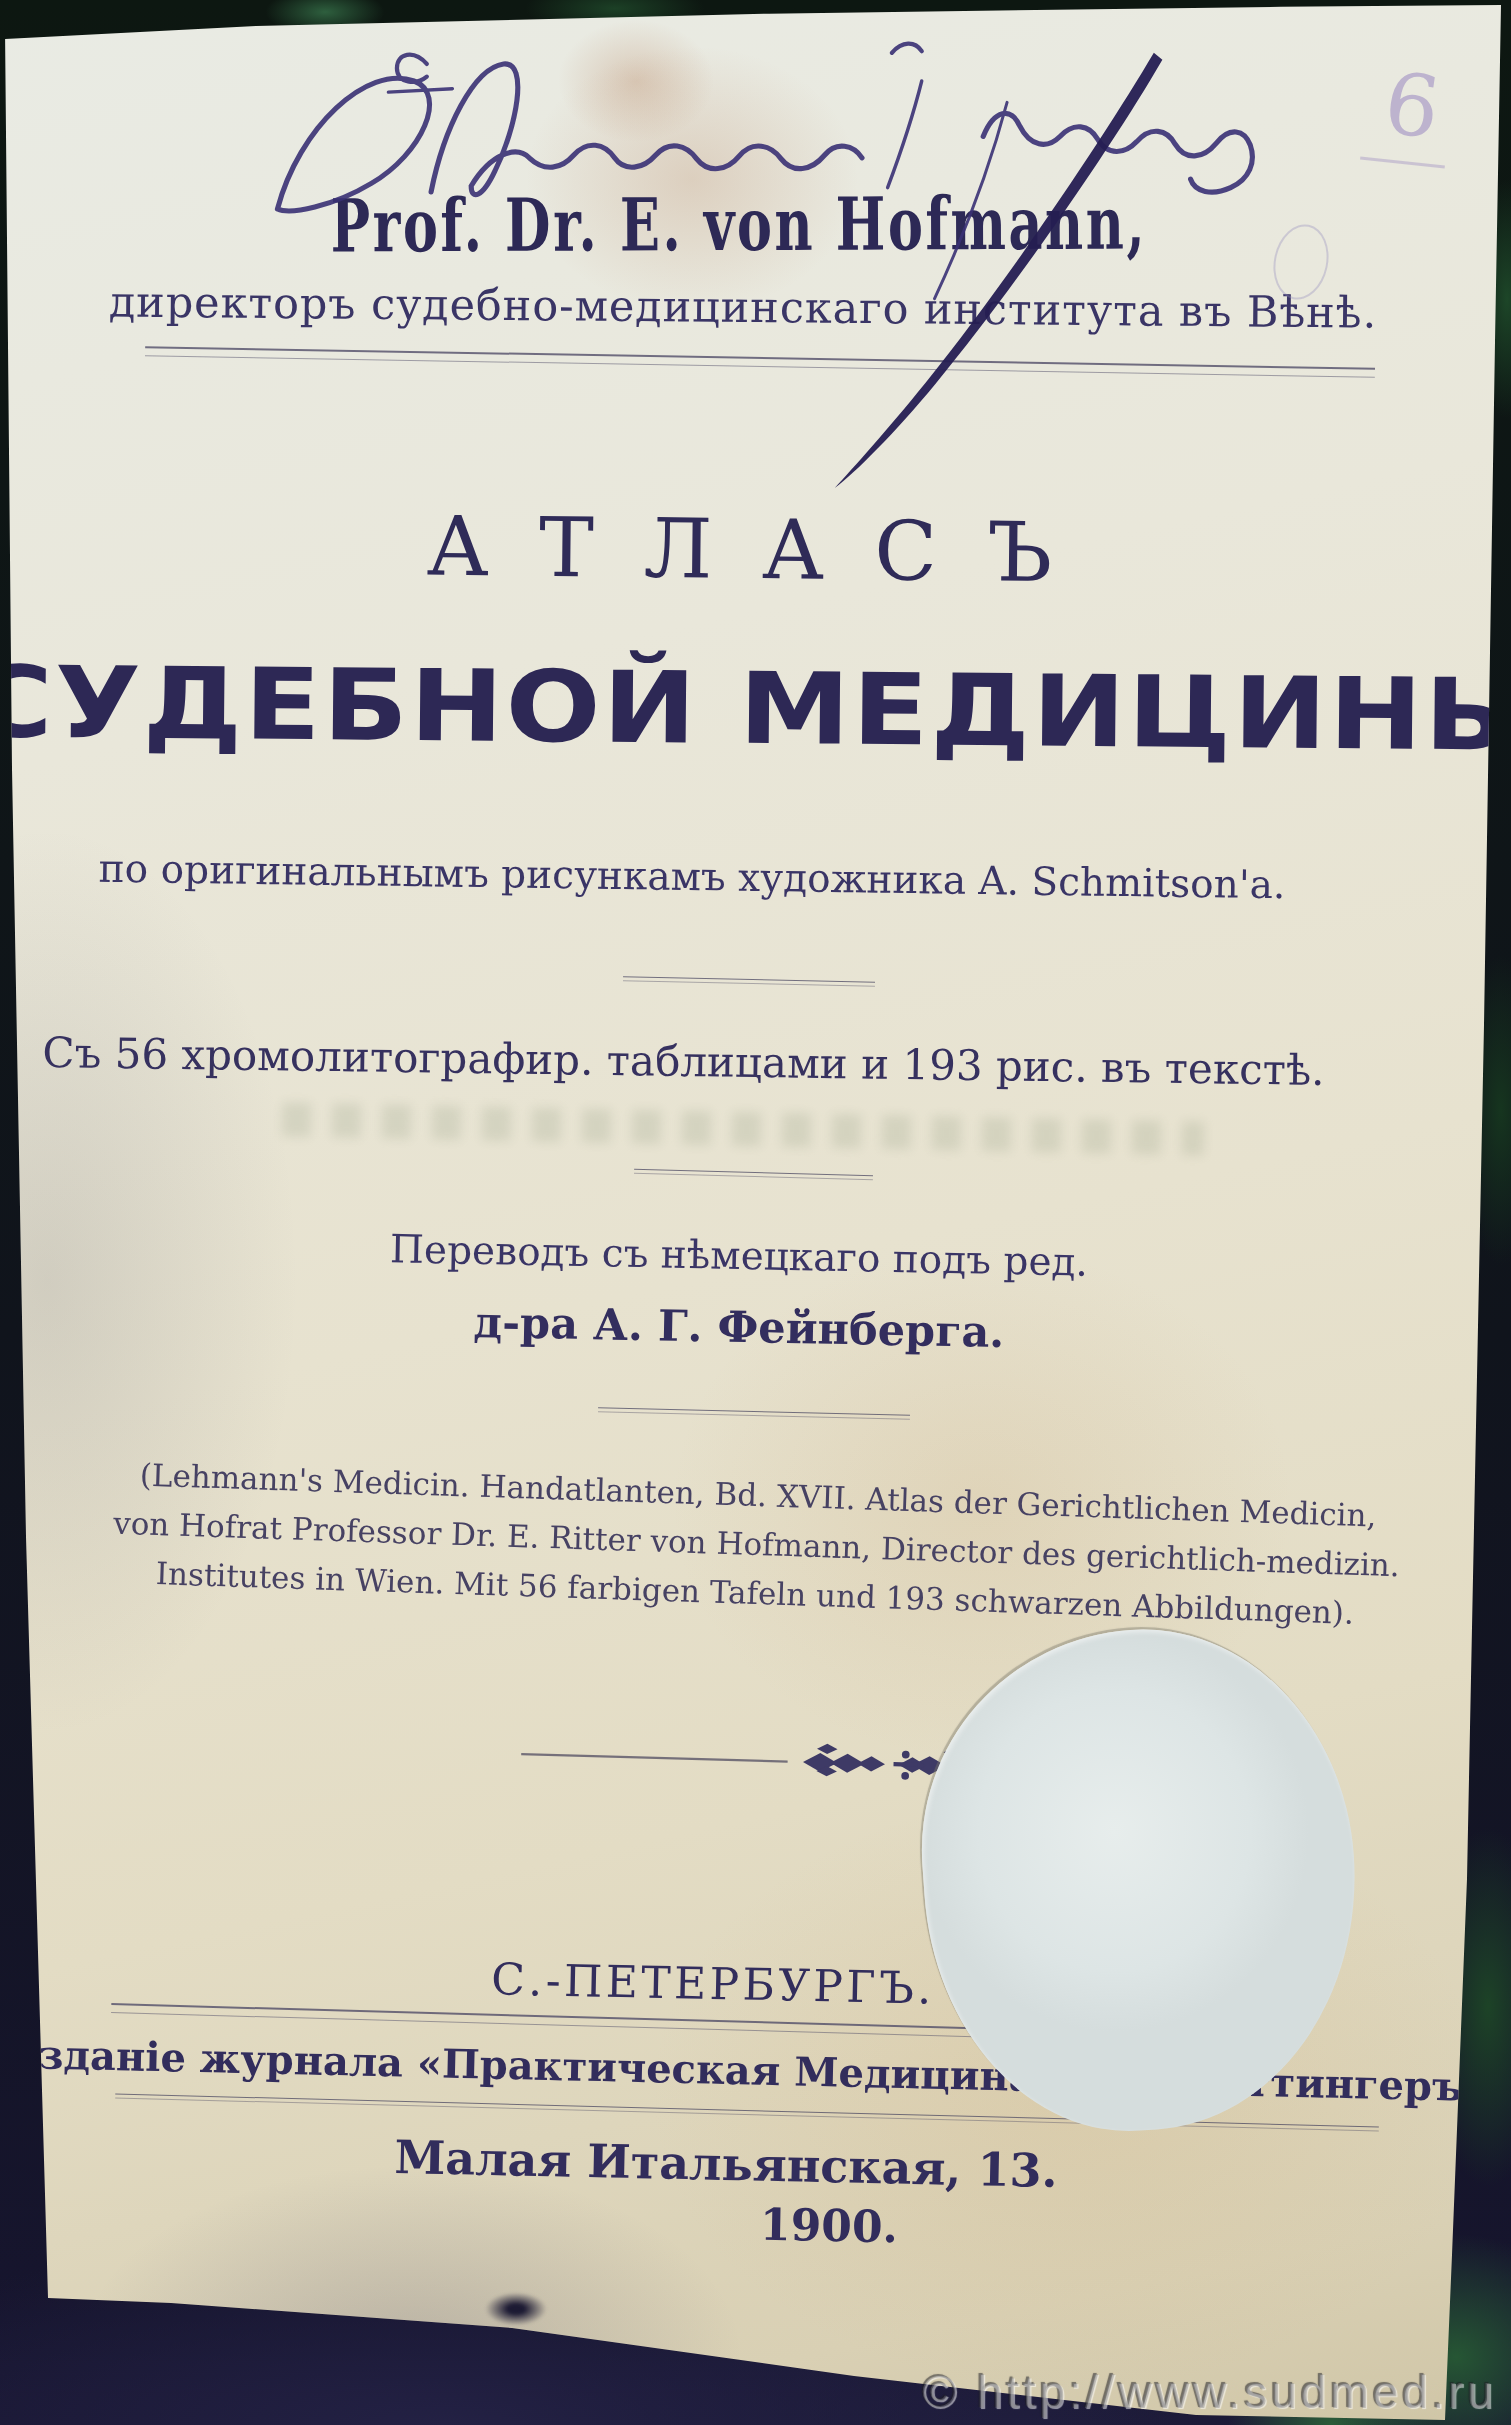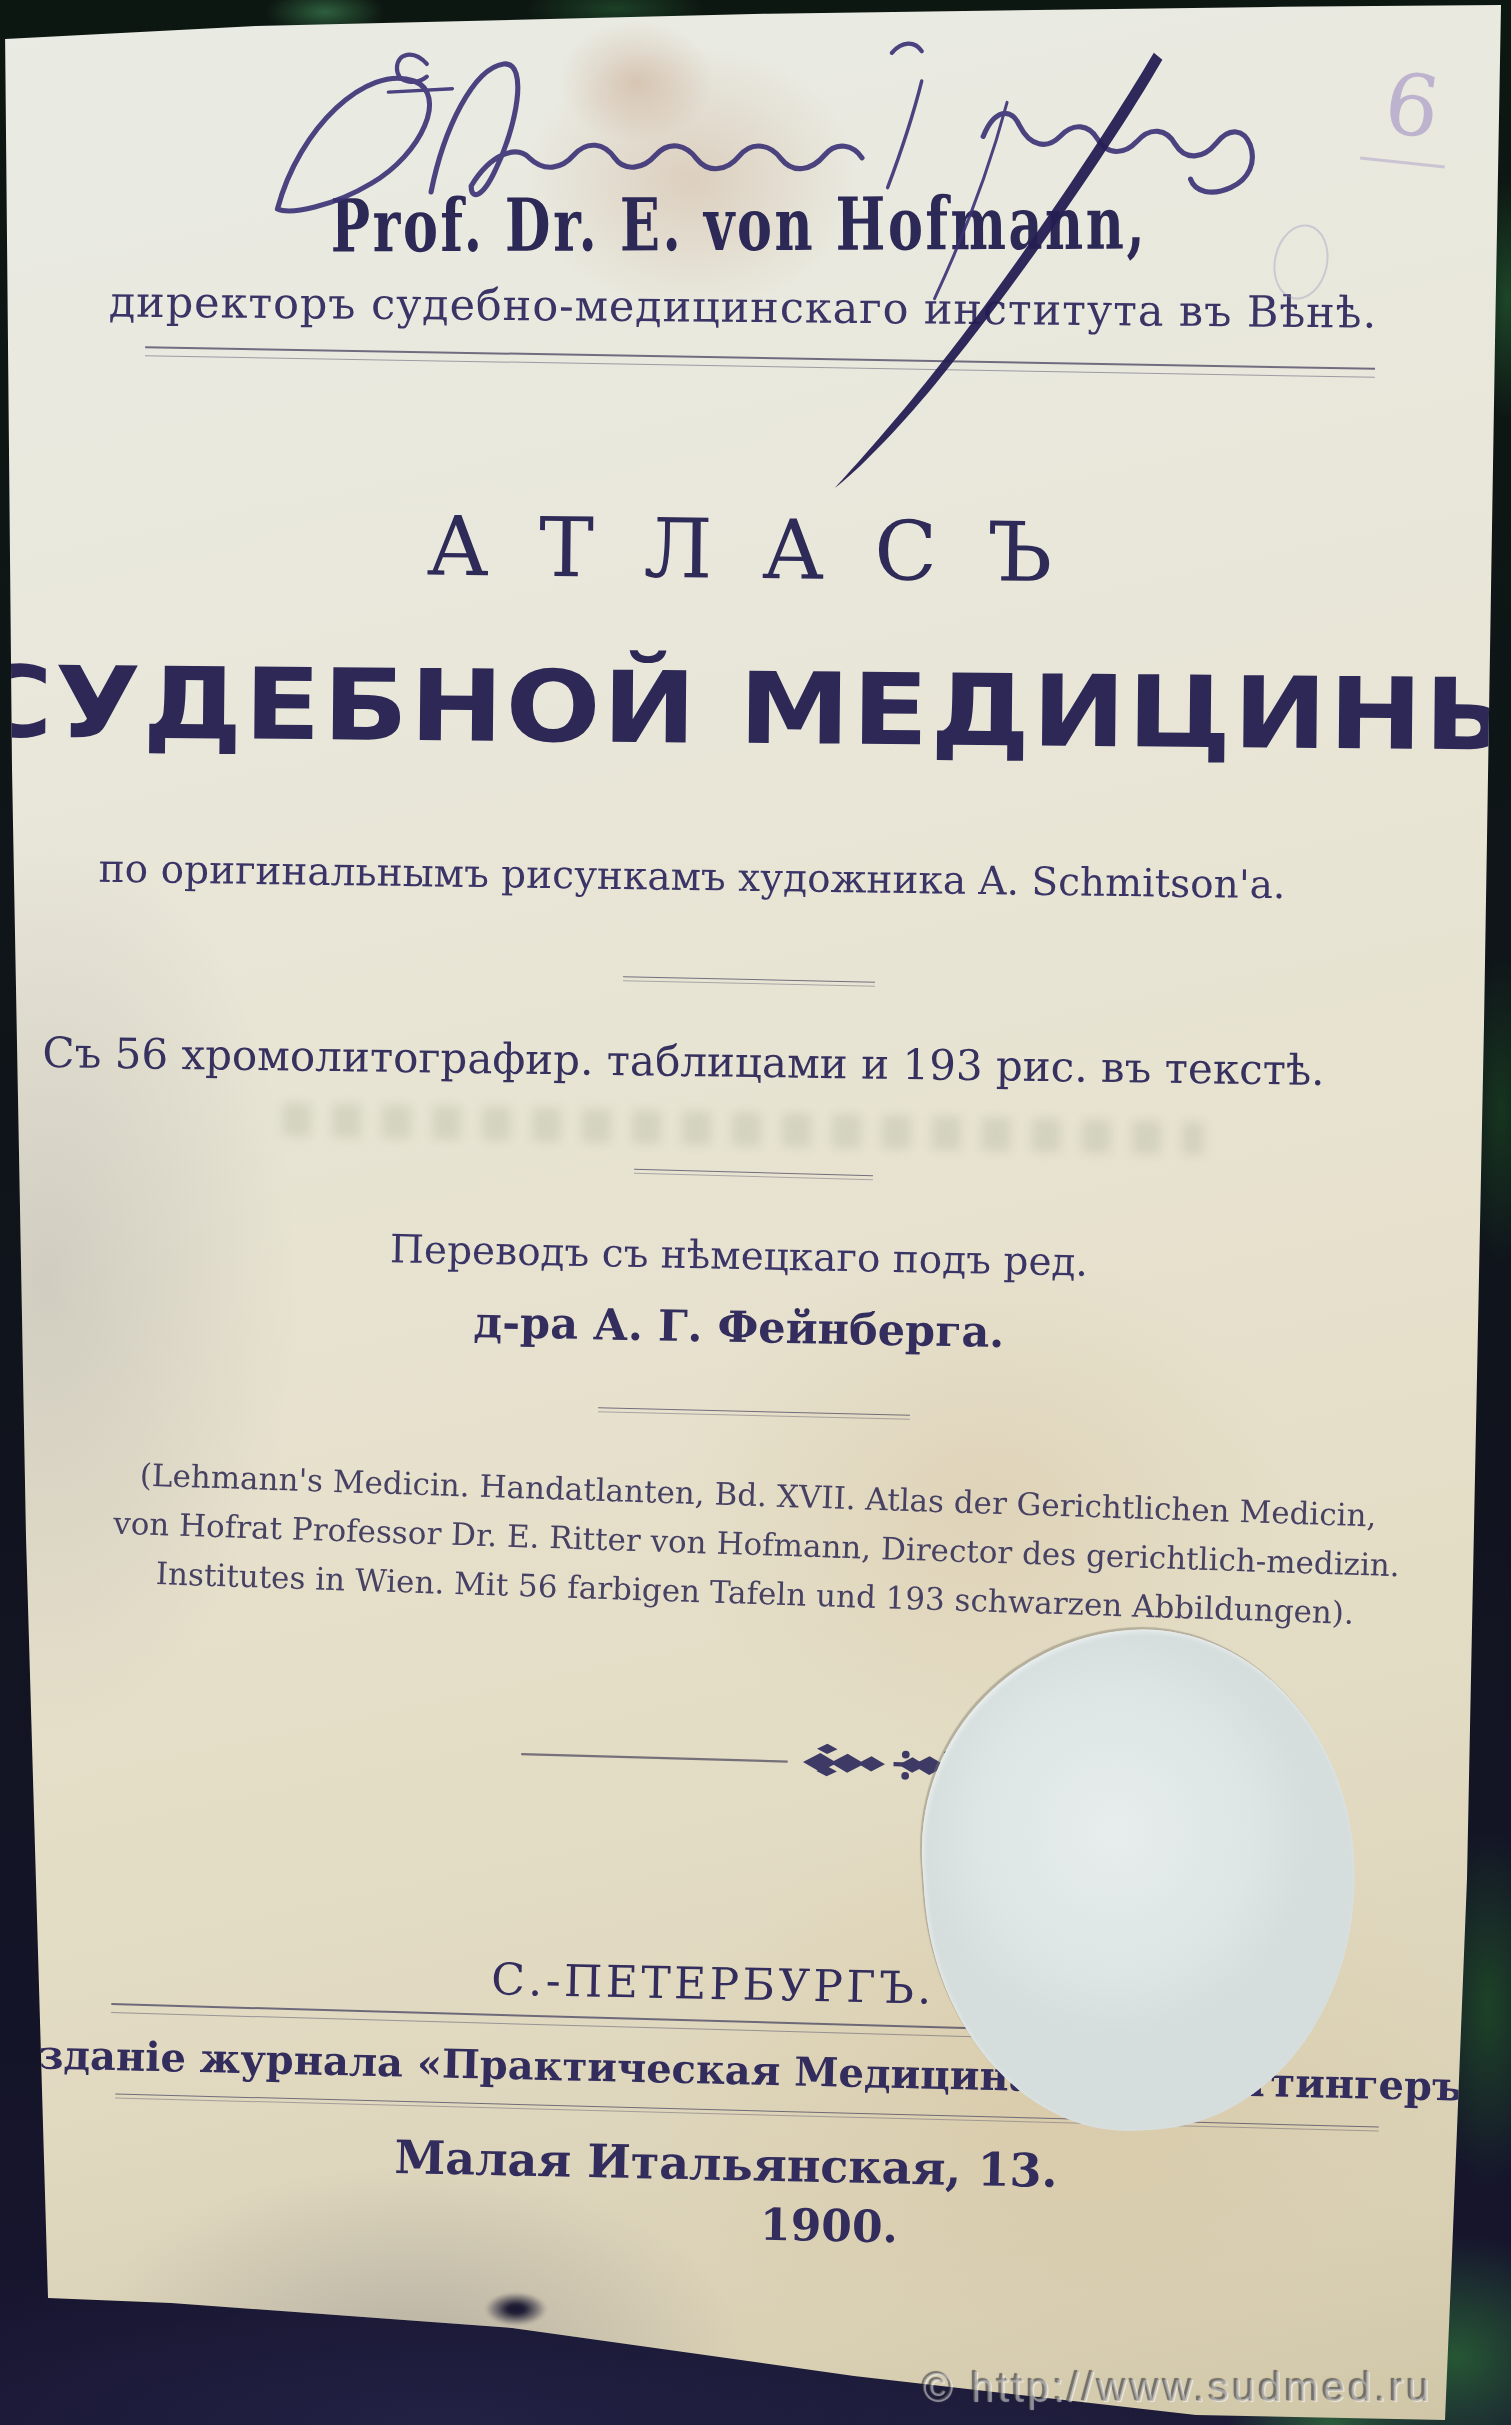--- a/index.html
+++ b/index.html
@@ -71,21 +71,21 @@
   .signature{position:absolute;left:51px;top:17px;z-index:4;}
   .corner-mark{position:absolute;left:1385px;top:56px;font-size:85px;color:rgba(145,125,190,.5);
     transform:rotate(8deg);z-index:4;font-family:"DejaVu Serif",serif;}
   .corner-underline{position:absolute;left:1360px;top:161px;width:85px;height:2.6px;
     background:rgba(145,125,190,.35);transform:rotate(6deg);z-index:4;}
   .pencil-oval{position:absolute;left:1274px;top:224px;width:50px;height:72px;
     border:2.6px solid rgba(150,140,190,.35);border-radius:50%;transform:rotate(12deg);z-index:4;}
   .smudge{position:absolute;left:475px;top:2287px;width:82px;height:44px;z-index:2;
     background:radial-gradient(closest-side,#1c1a33 20%, rgba(28,26,51,0) 75%);filter:blur(1.7px);}
   .watermark{position:absolute;left:922px;top:2364px;width:589px;z-index:9;
-    font-family:"Liberation Sans",sans-serif;font-size:41px;letter-spacing:3.4px;white-space:nowrap;
+    font-family:"Liberation Sans",sans-serif;font-size:47px;letter-spacing:3.4px;white-space:nowrap;
     color:rgba(128,128,132,.40);
     text-shadow:1.3px 1.3px 0.9px rgba(255,255,255,.55), -1.3px -1.3px 0.9px rgba(30,30,35,.55);}
 </style>
 </head>
 <body>
 
 <div class="photo">
   <div class="page">
 
     <div class="showthrough"></div>

